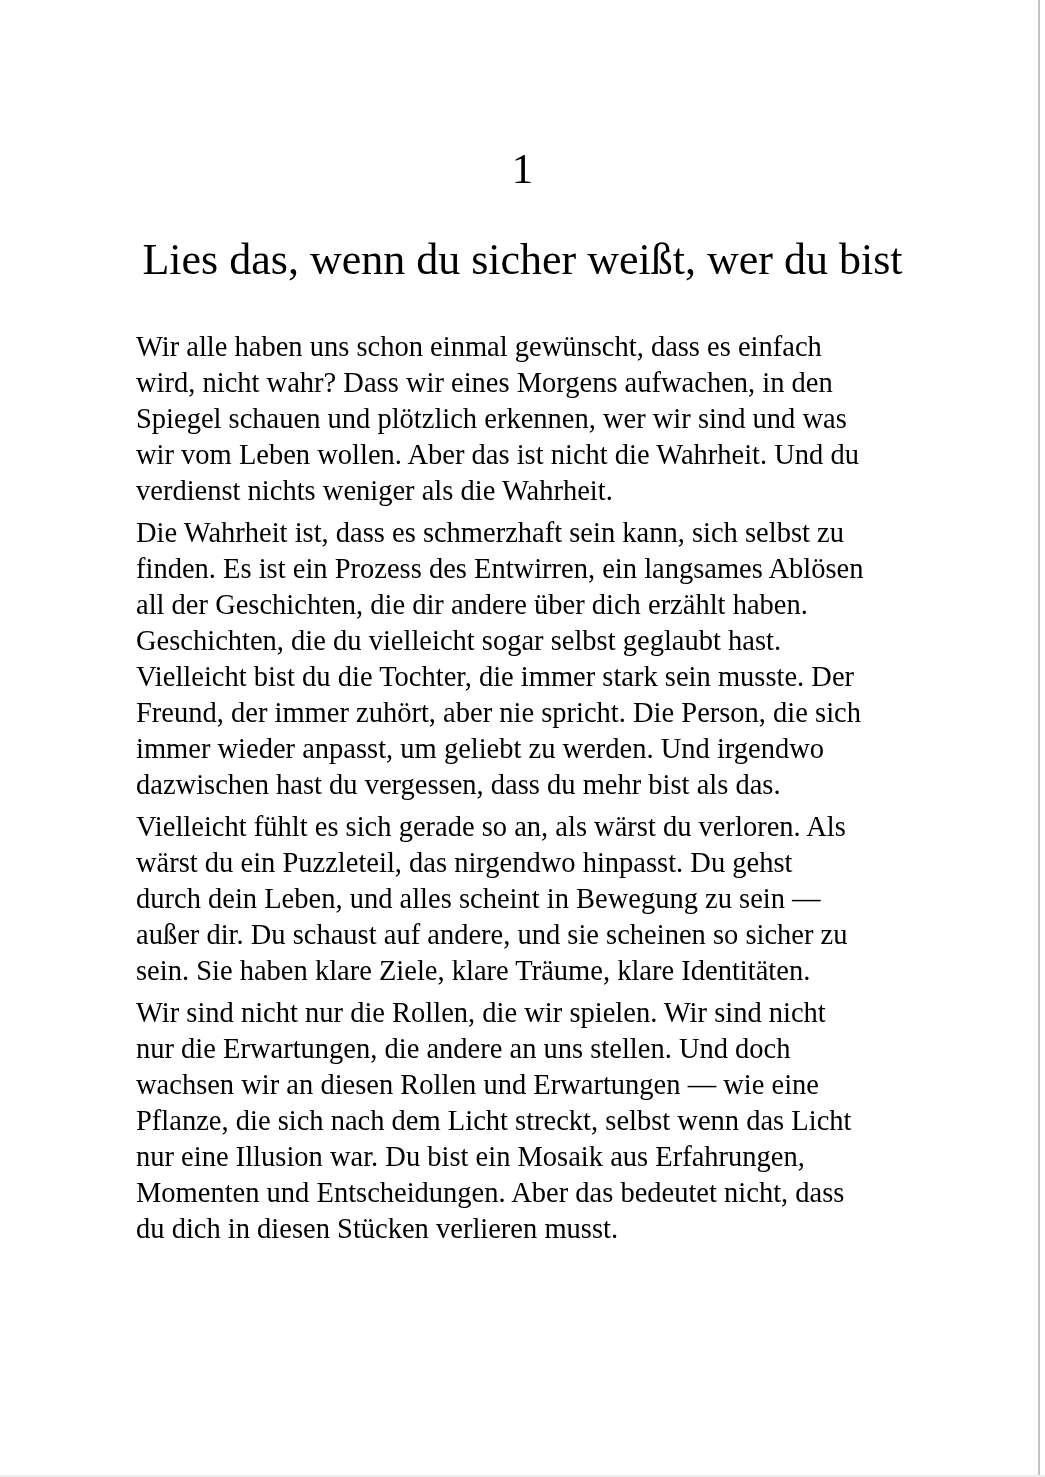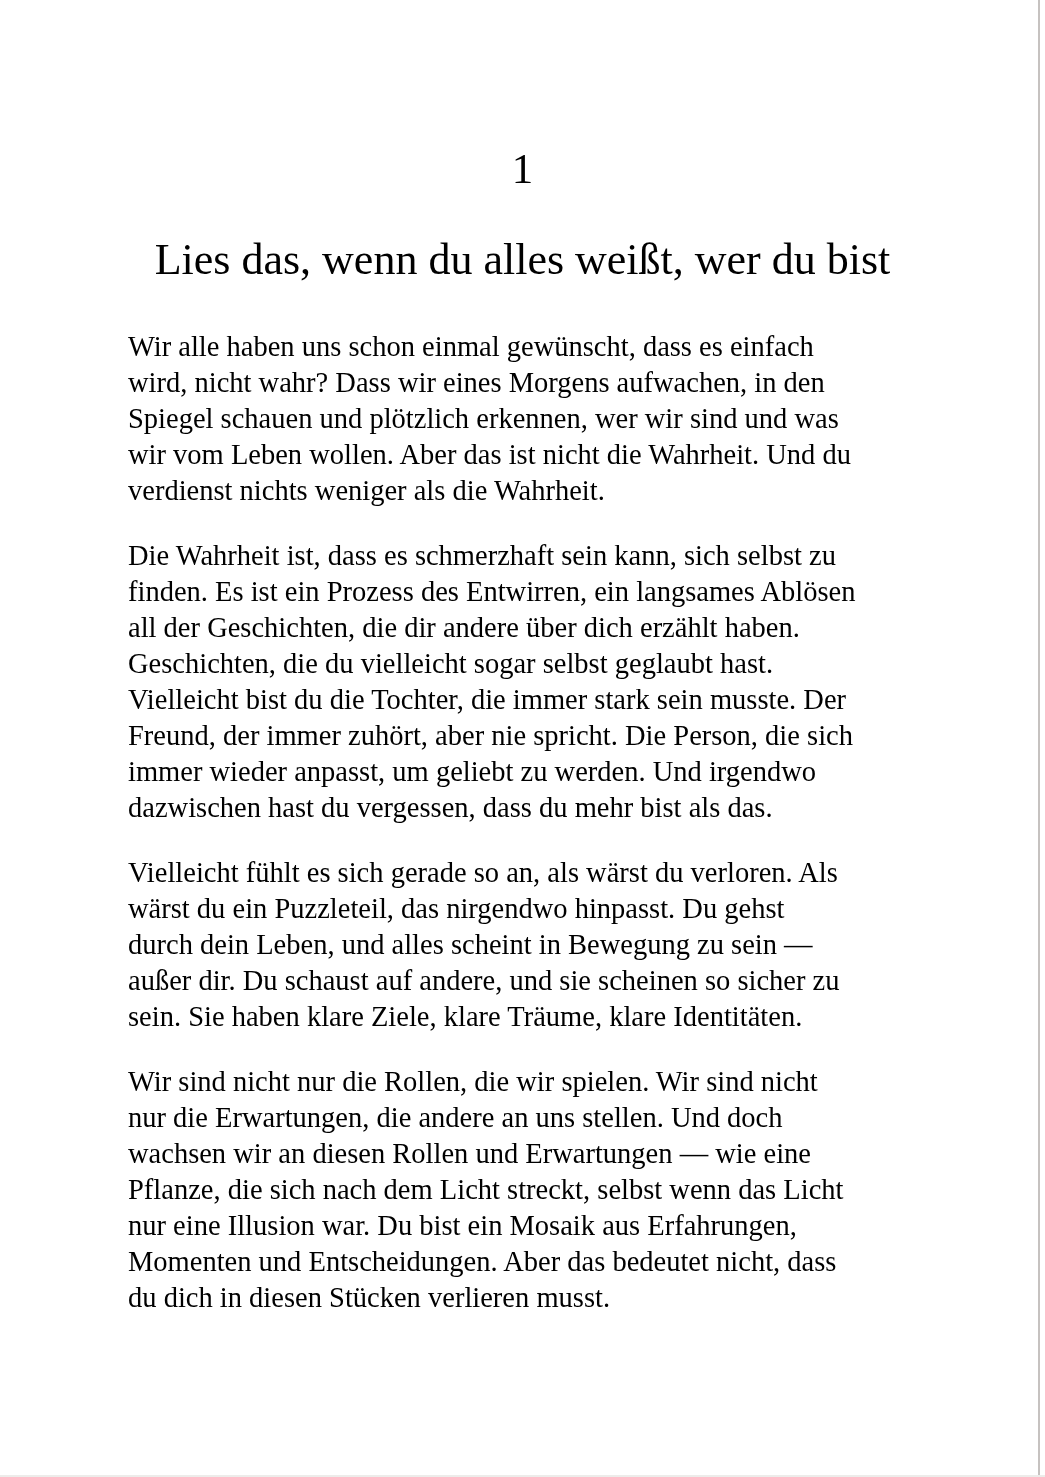--- a/index.html
+++ b/index.html
@@ -35,32 +35,32 @@
     margin: 0;
     text-align: center;
     font-size: 44px;
     line-height: 48px;
     font-weight: 400;
     color: #000000;
   }
   .paragraphs {
     position: absolute;
     top: 329px;
-    left: 128px;
+    left: 136px;
     width: 790px;
     font-size: 28.5px;
     line-height: 36px;
     text-align: left;
   }
   .paragraphs p {
     margin: 0;
     white-space: pre-line; 
   }
   .paragraphs p + p {
-    margin-top: 29px;
+    margin-top: 6px;
   }
   .page-edge-line {
     position: absolute;
     top: 0;
     right: 5px;
     width: 2px;
     height: 100%;
     background: #c6c2c0;
   }
   .page-bottom-line {
@@ -72,21 +72,21 @@
     background: #edecea;
   }
 </style>
 </head>
 <body>
 
 <div id="screen">
 
   <div class="chapter-number">1</div>
 
-  <h1 class="chapter-title">Lies das, wenn du alles weißt, wer du bist</h1>
+  <h1 class="chapter-title">Lies das, wenn du sicher weißt, wer du bist</h1>
 
   <div class="paragraphs">
     <p>Wir alle haben uns schon einmal gewünscht, dass es einfach
 wird, nicht wahr? Dass wir eines Morgens aufwachen, in den
 Spiegel schauen und plötzlich erkennen, wer wir sind und was
 wir vom Leben wollen. Aber das ist nicht die Wahrheit. Und du
 verdienst nichts weniger als die Wahrheit.</p>
     <p>Die Wahrheit ist, dass es schmerzhaft sein kann, sich selbst zu
 finden. Es ist ein Prozess des Entwirren, ein langsames Ablösen
 all der Geschichten, die dir andere über dich erzählt haben.

